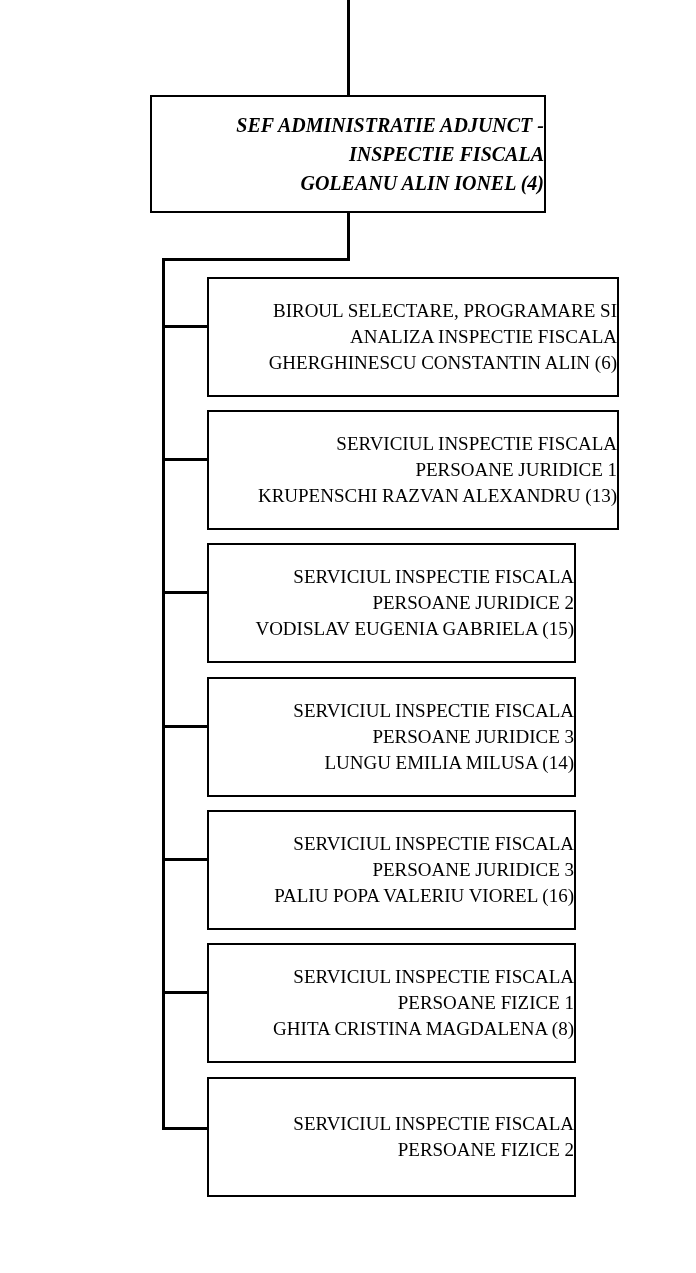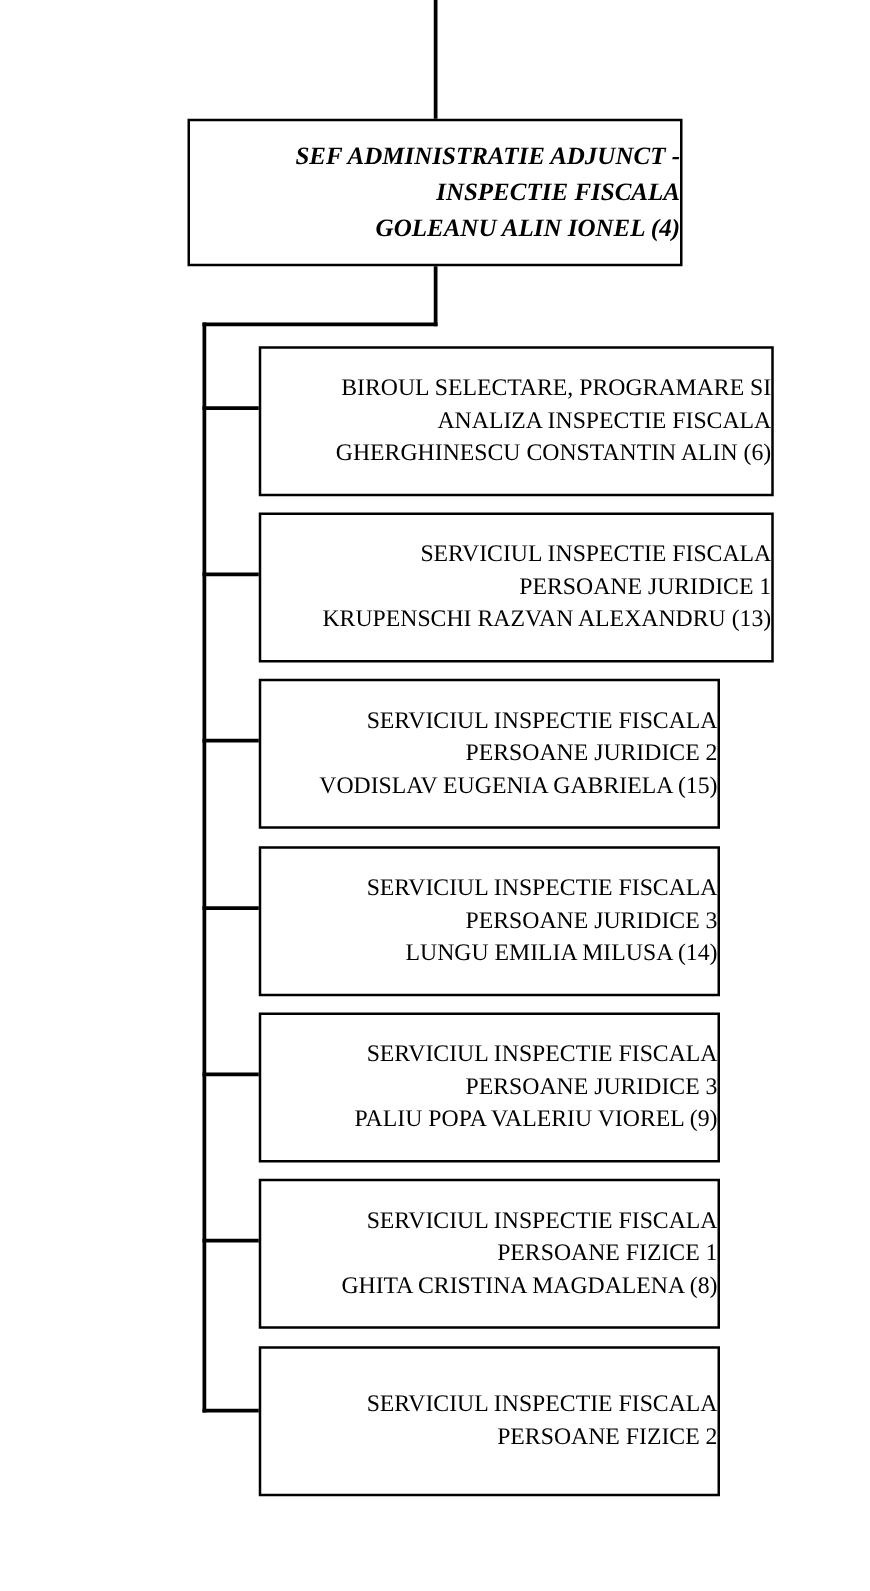--- a/index.html
+++ b/index.html
@@ -121,21 +121,21 @@
 
   <div class="box child b4">
     <div class="t">SERVICIUL INSPECTIE FISCALA</div>
     <div class="t">PERSOANE JURIDICE 3</div>
     <div class="t it">LUNGU EMILIA MILUSA (14)</div>
   </div>
 
   <div class="box child b5">
     <div class="t">SERVICIUL INSPECTIE FISCALA</div>
     <div class="t">PERSOANE JURIDICE 3</div>
-    <div class="t it">PALIU POPA VALERIU VIOREL (9)</div>
+    <div class="t it">PALIU POPA VALERIU VIOREL (16)</div>
   </div>
 
   <div class="box child b6">
     <div class="t">SERVICIUL INSPECTIE FISCALA</div>
     <div class="t">PERSOANE FIZICE 1</div>
     <div class="t it">GHITA CRISTINA MAGDALENA (8)</div>
   </div>
 
   <div class="box child b7">
     <div class="t">SERVICIUL INSPECTIE FISCALA</div>

